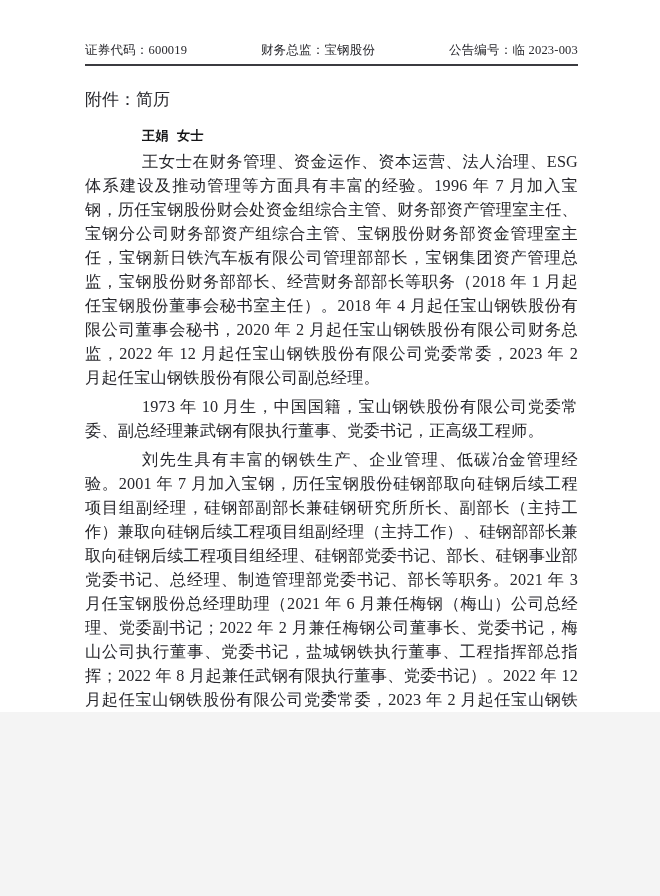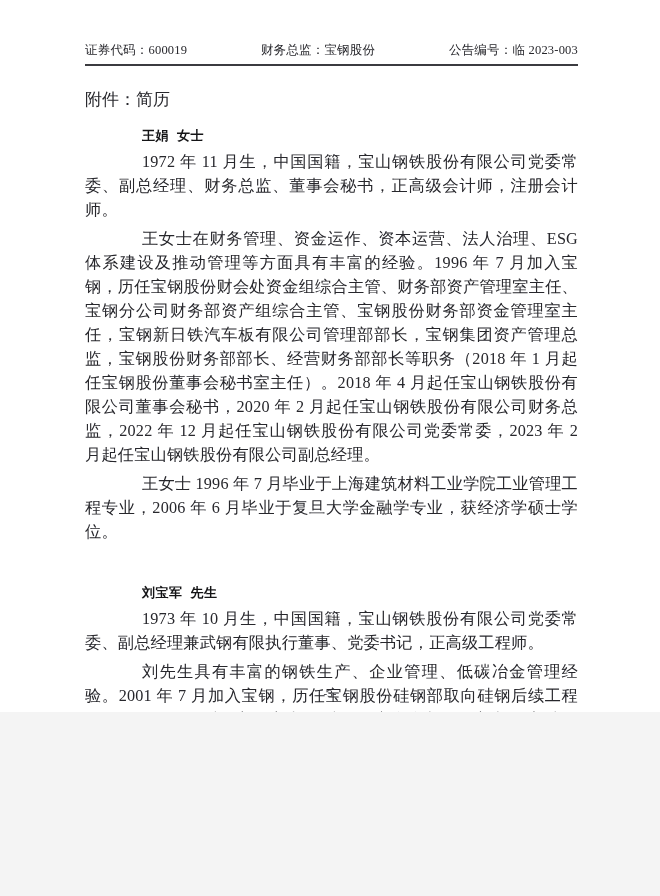--- a/index.html
+++ b/index.html
@@ -81,29 +81,24 @@
       <span>财务总监：宝钢股份</span>
       <span>公告编号：临 2023-003</span>
     </div>
 
     <div class="attachment">附件：简历</div>
 
     <section class="profile">
       <h3 class="profile-heading">
         <span class="pname">王娟</span><span class="honorific">女士</span>
       </h3>
-      <p class="body">1972 年 11 月生，中国国籍，宝山钢铁股份有限公司党委常委、副总经理、财务总监、董事会秘书，正高级会计师，注册会计师。</p>
       <p class="body">王女士在财务管理、资金运作、资本运营、法人治理、ESG 体系建设及推动管理等方面具有丰富的经验。1996 年 7 月加入宝钢，历任宝钢股份财会处资金组综合主管、财务部资产管理室主任、宝钢分公司财务部资产组综合主管、宝钢股份财务部资金管理室主任，宝钢新日铁汽车板有限公司管理部部长，宝钢集团资产管理总监，宝钢股份财务部部长、经营财务部部长等职务（2018 年 1 月起任宝钢股份董事会秘书室主任）。2018 年 4 月起任宝山钢铁股份有限公司董事会秘书，2020 年 2 月起任宝山钢铁股份有限公司财务总监，2022 年 12 月起任宝山钢铁股份有限公司党委常委，2023 年 2 月起任宝山钢铁股份有限公司副总经理。</p>
-      <p class="body">王女士 1996 年 7 月毕业于上海建筑材料工业学院工业管理工程专业，2006 年 6 月毕业于复旦大学金融学专业，获经济学硕士学位。</p>
     </section>
 
     <section class="profile">
-      <h3 class="profile-heading">
-        <span class="pname">刘宝军</span><span class="honorific">先生</span>
-      </h3>
       <p class="body">1973 年 10 月生，中国国籍，宝山钢铁股份有限公司党委常委、副总经理兼武钢有限执行董事、党委书记，正高级工程师。</p>
       <p class="body">刘先生具有丰富的钢铁生产、企业管理、低碳冶金管理经验。2001 年 7 月加入宝钢，历任宝钢股份硅钢部取向硅钢后续工程项目组副经理，硅钢部副部长兼硅钢研究所所长、副部长（主持工作）兼取向硅钢后续工程项目组副经理（主持工作）、硅钢部部长兼取向硅钢后续工程项目组经理、硅钢部党委书记、部长、硅钢事业部党委书记、总经理、制造管理部党委书记、部长等职务。2021 年 3 月任宝钢股份总经理助理（2021 年 6 月兼任梅钢（梅山）公司总经理、党委副书记；2022 年 2 月兼任梅钢公司董事长、党委书记，梅山公司执行董事、党委书记，盐城钢铁执行董事、工程指挥部总指挥；2022 年 8 月起兼任武钢有限执行董事、党委书记）。2022 年 12 月起任宝山钢铁股份有限公司党委常委，2023 年 2 月起任宝山钢铁股份有限公司副总经理。</p>
 
     </section>
 
   </div>
 
   <div class="footer">-3-</div>
 </div>
 

